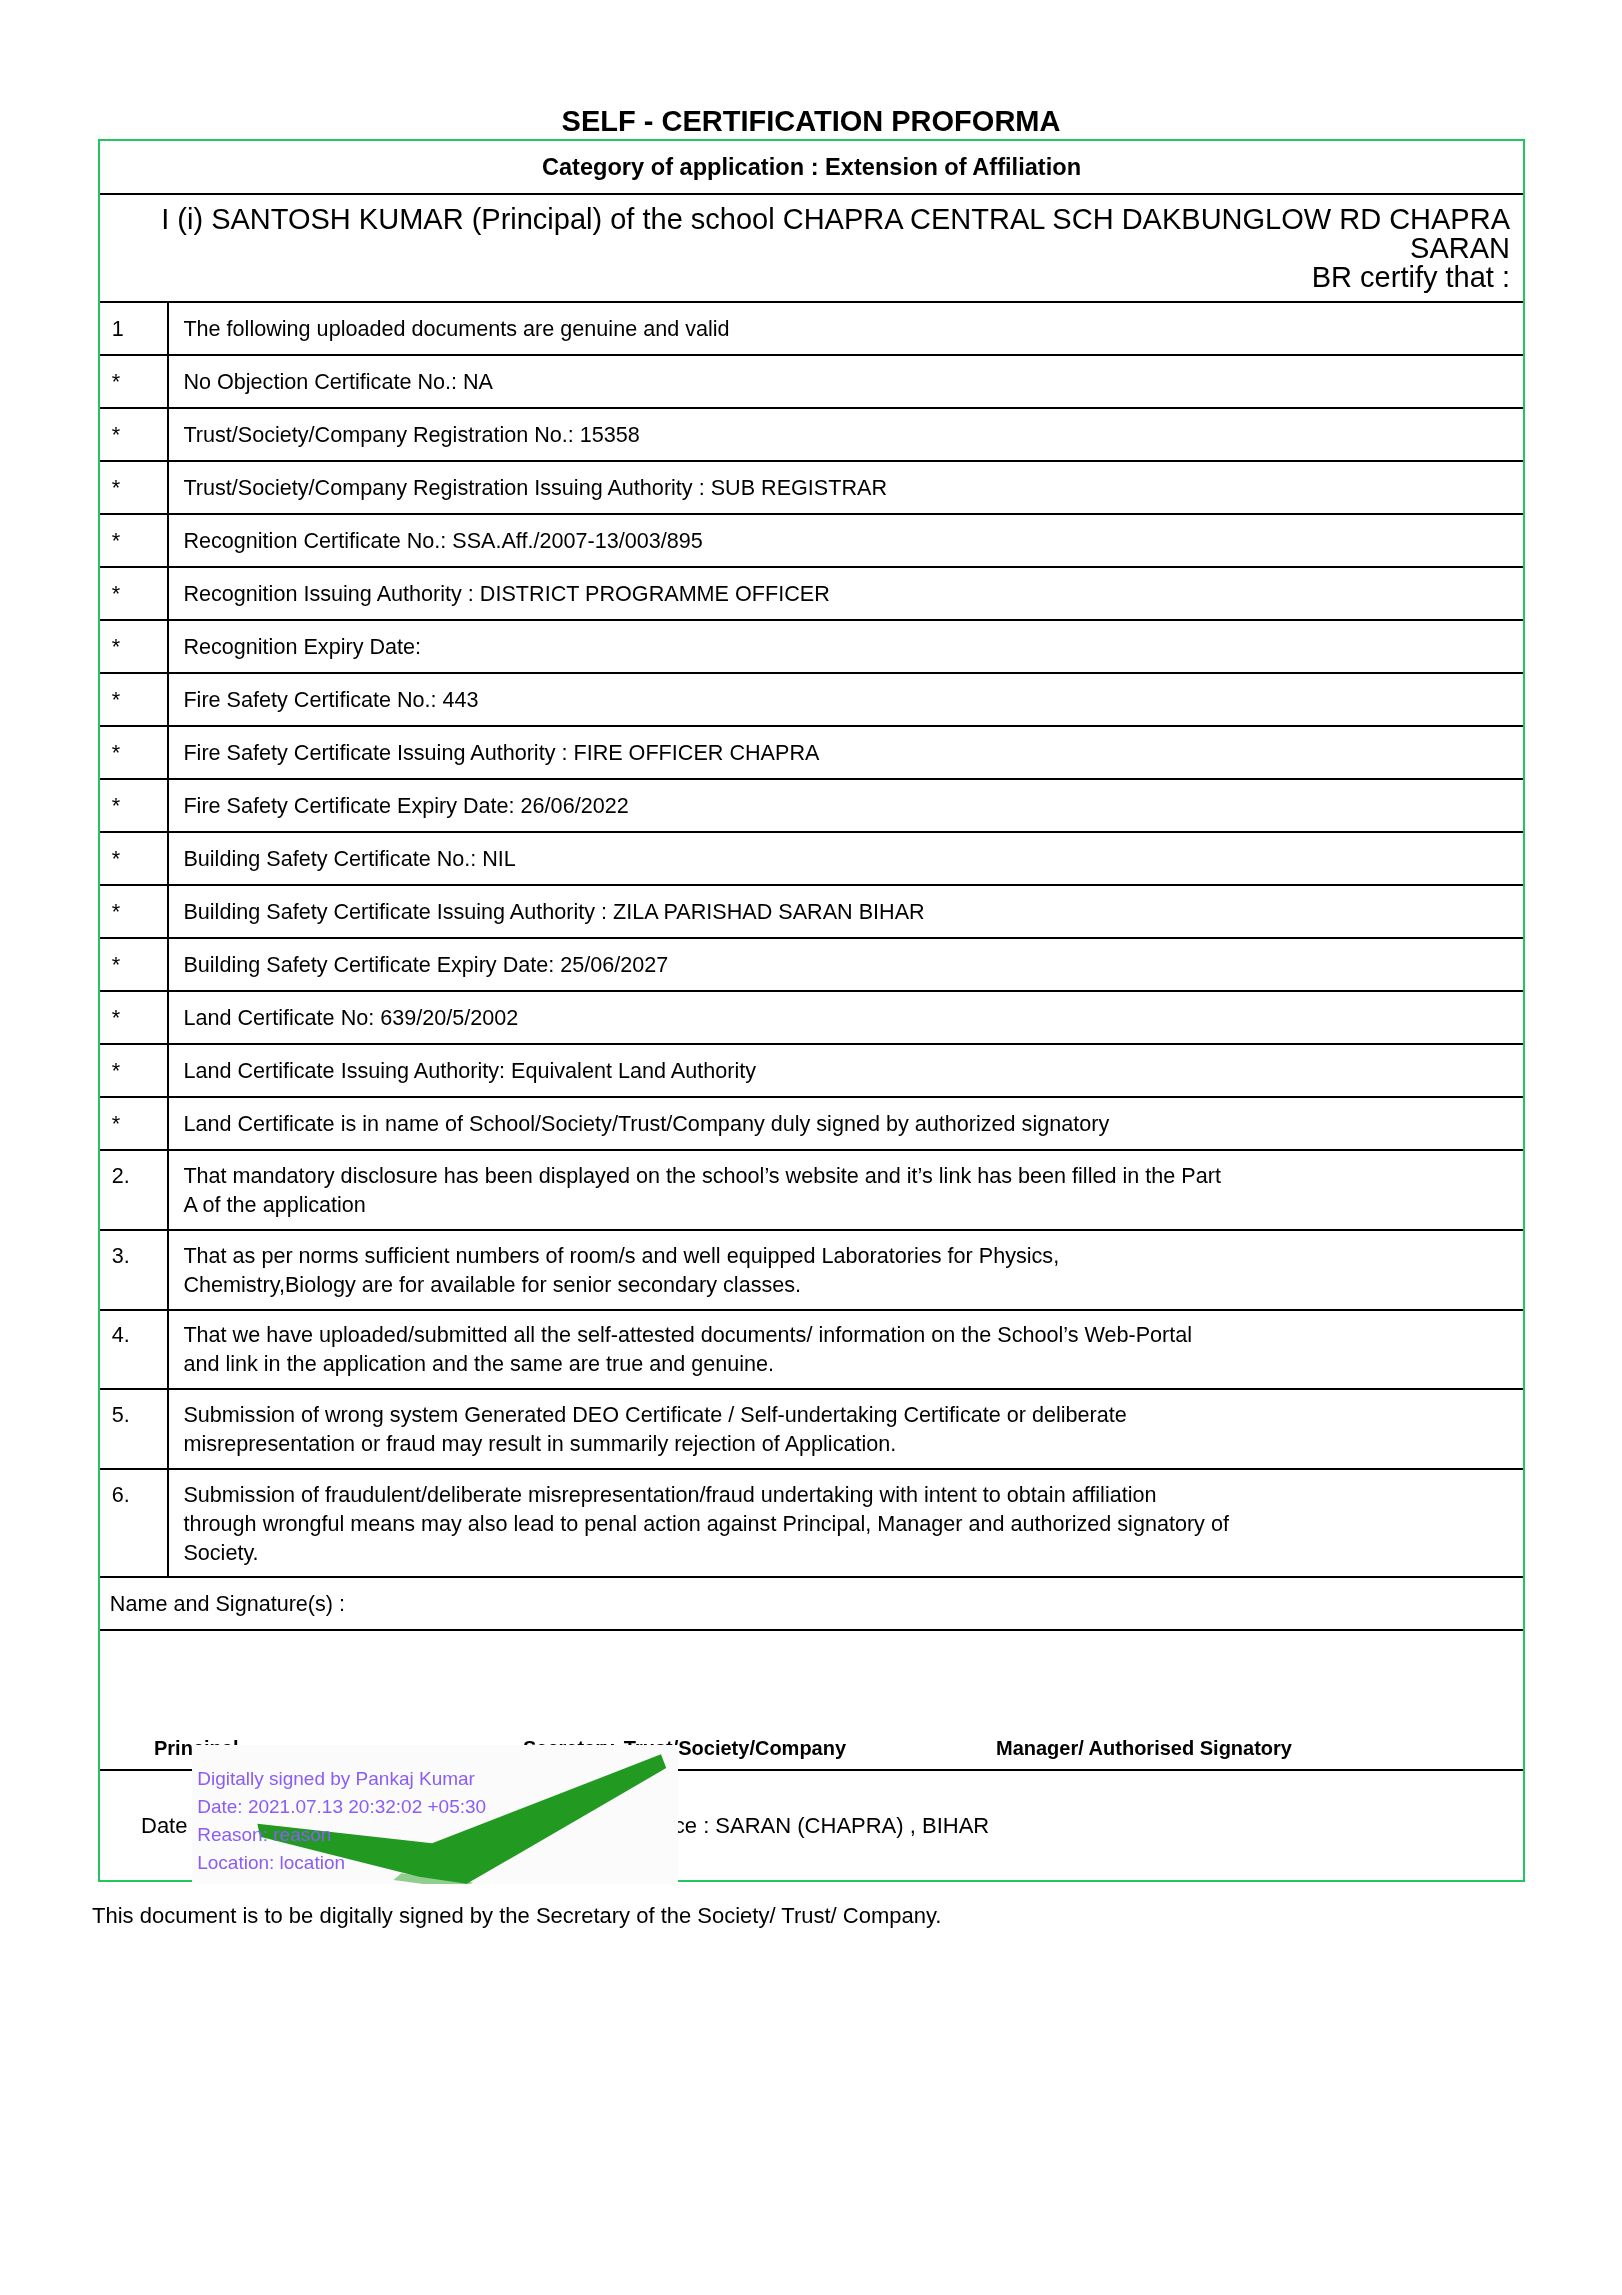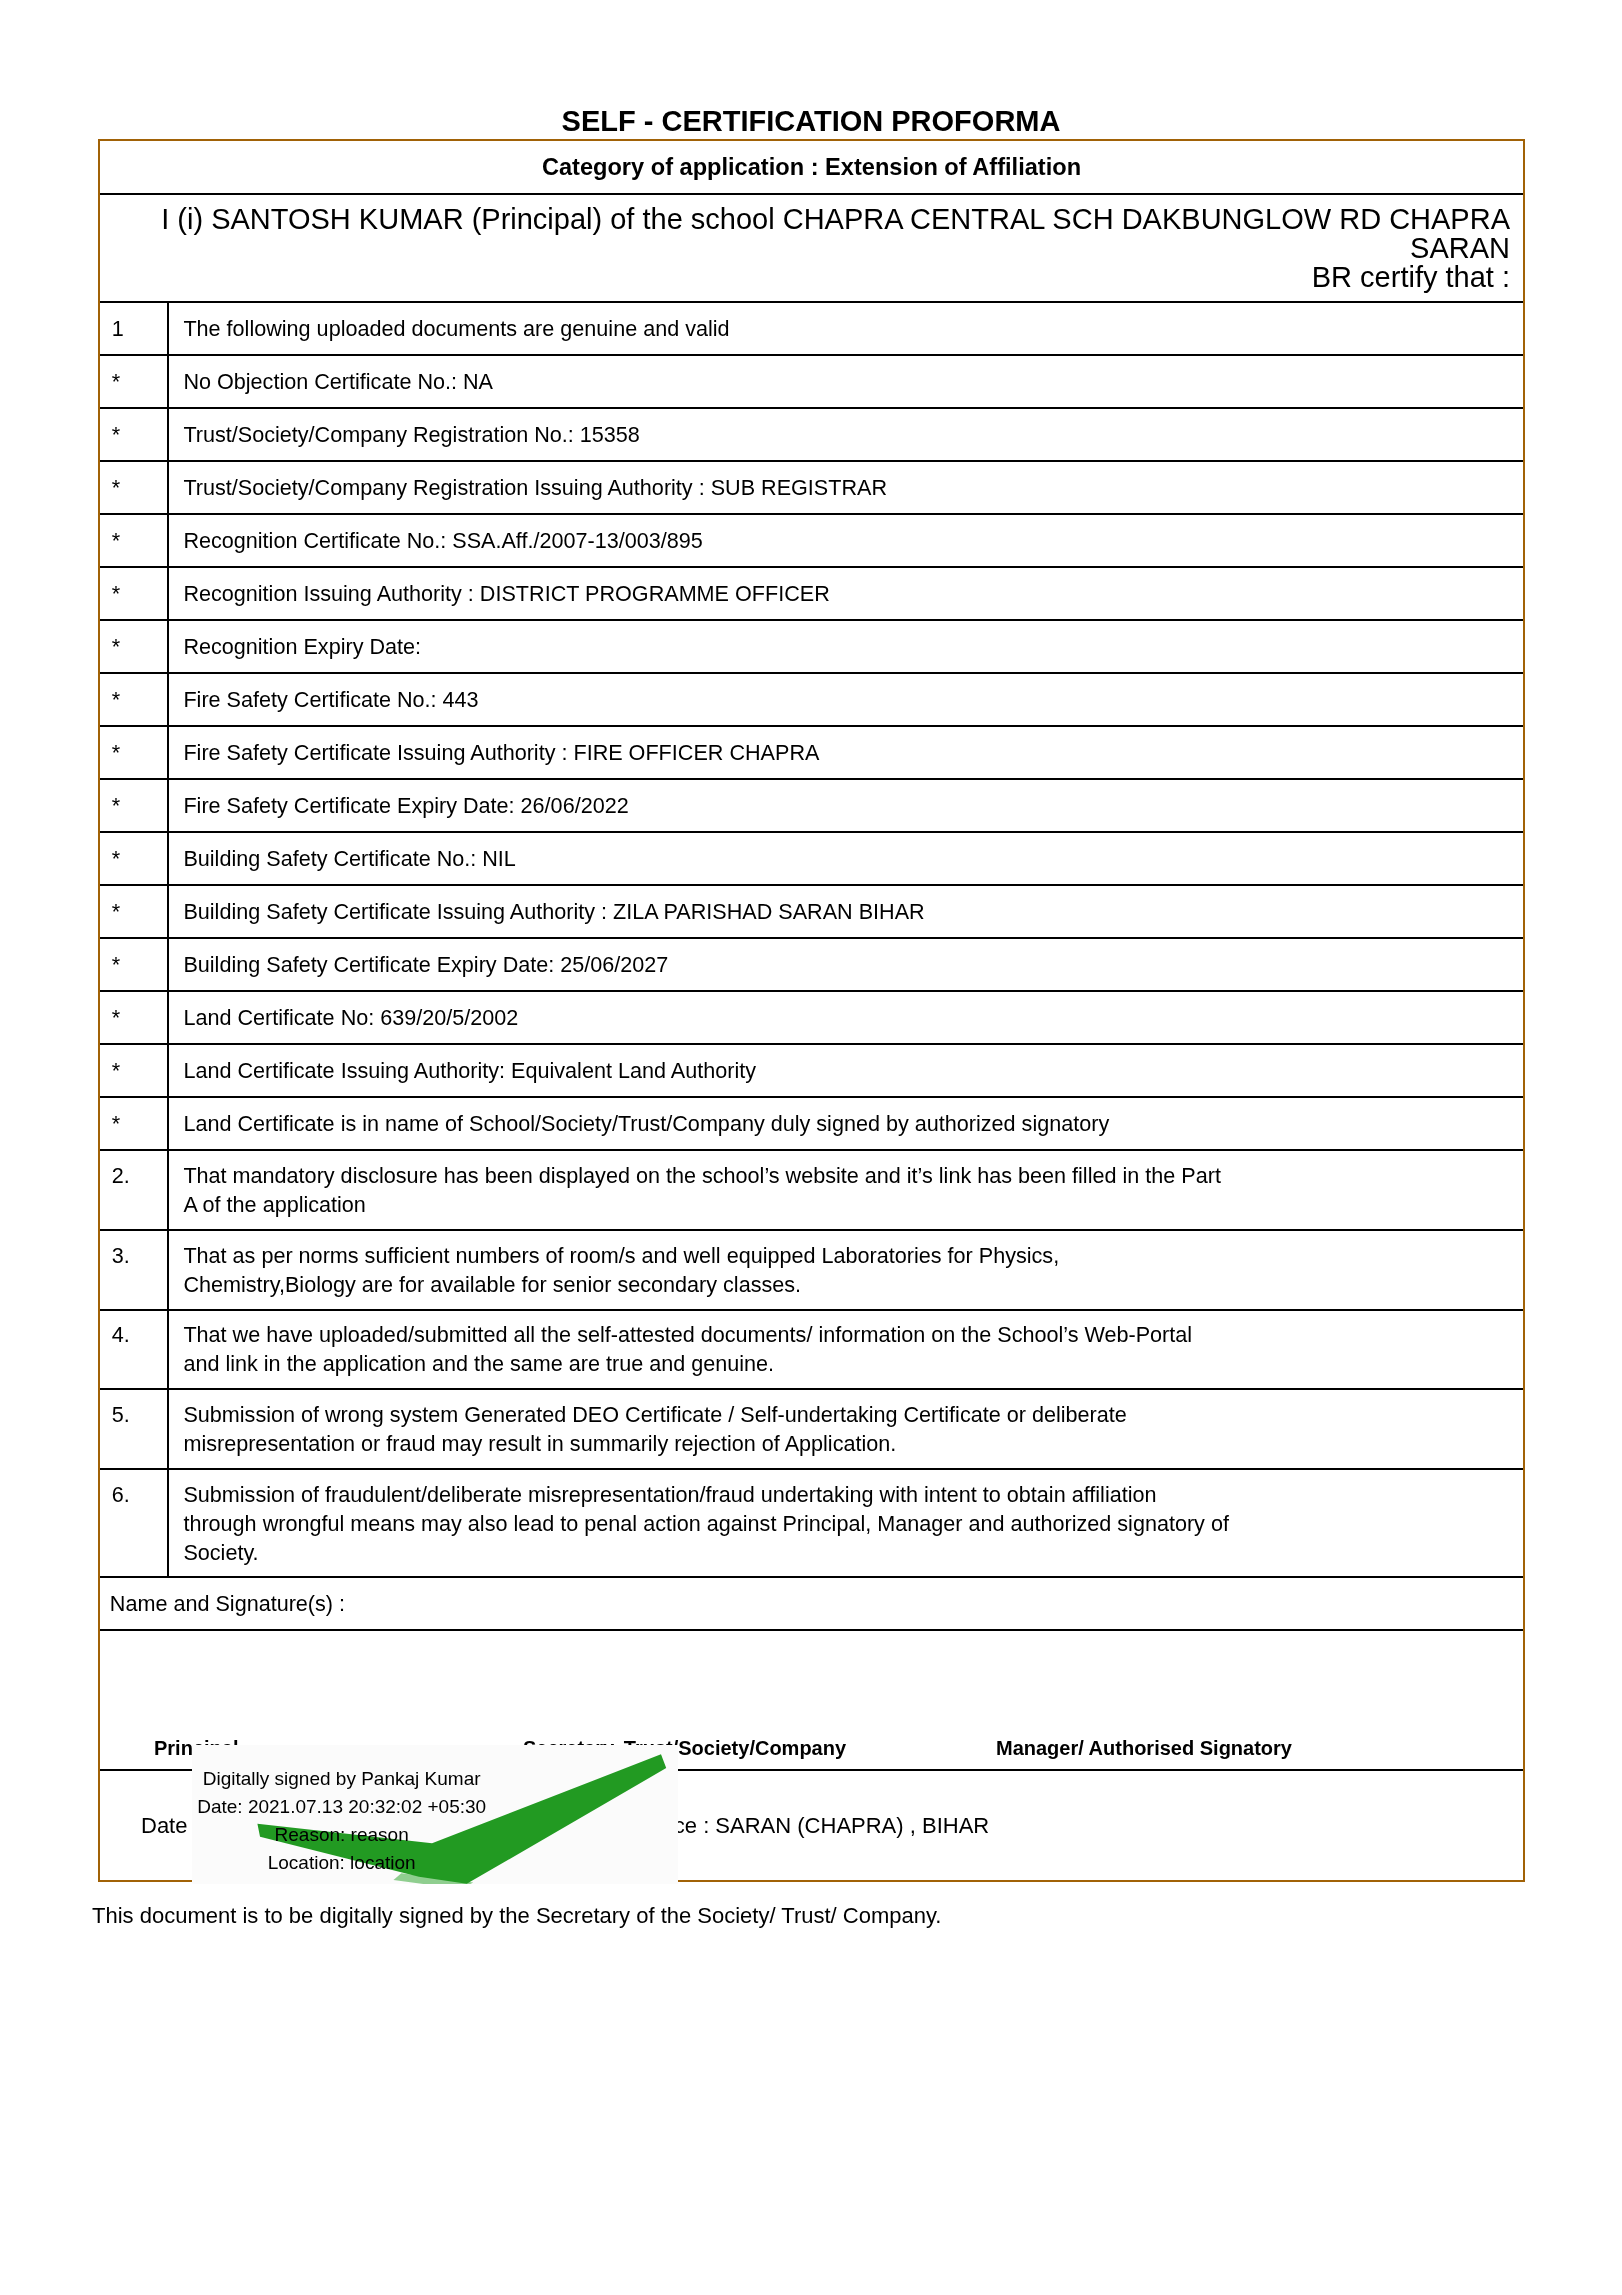--- a/index.html
+++ b/index.html
@@ -18,21 +18,21 @@
     text-align: center;
     font-size: 29px;
     font-weight: bold;
     line-height: 31px;
     letter-spacing: 0px;
   }
   .cert-table {
     margin-left: 98px;
     margin-top: 2px;
     width: 1427px;
-    border: 2px solid #a16207;
+    border: 2px solid #22c55e;
   }
   .cat-row {
     text-align: center;
     font-size: 23.6px;
     font-weight: bold;
     padding: 13px 0 11.8px 0;
     border-bottom: 2.6px solid #000;
   }
   .intro-row {
     font-size: 29px;
@@ -126,23 +126,22 @@
     height: 139px;
     z-index: 1;
   }
   .sig-stamp .stamp-text {
     position: absolute;
     left: 5.2px;
     top: 19.6px;
     z-index: 2;
     font-size: 19px;
     line-height: 28px;
-    color: #000000;
+    color: #8b5cf6;
     white-space: nowrap;
-    text-align: center;
   }
 </style>
 </head>
 <body>
 
 <div class="page">
 
   <div class="doc-title">SELF - CERTIFICATION PROFORMA</div>
 
   <div class="cert-table">

